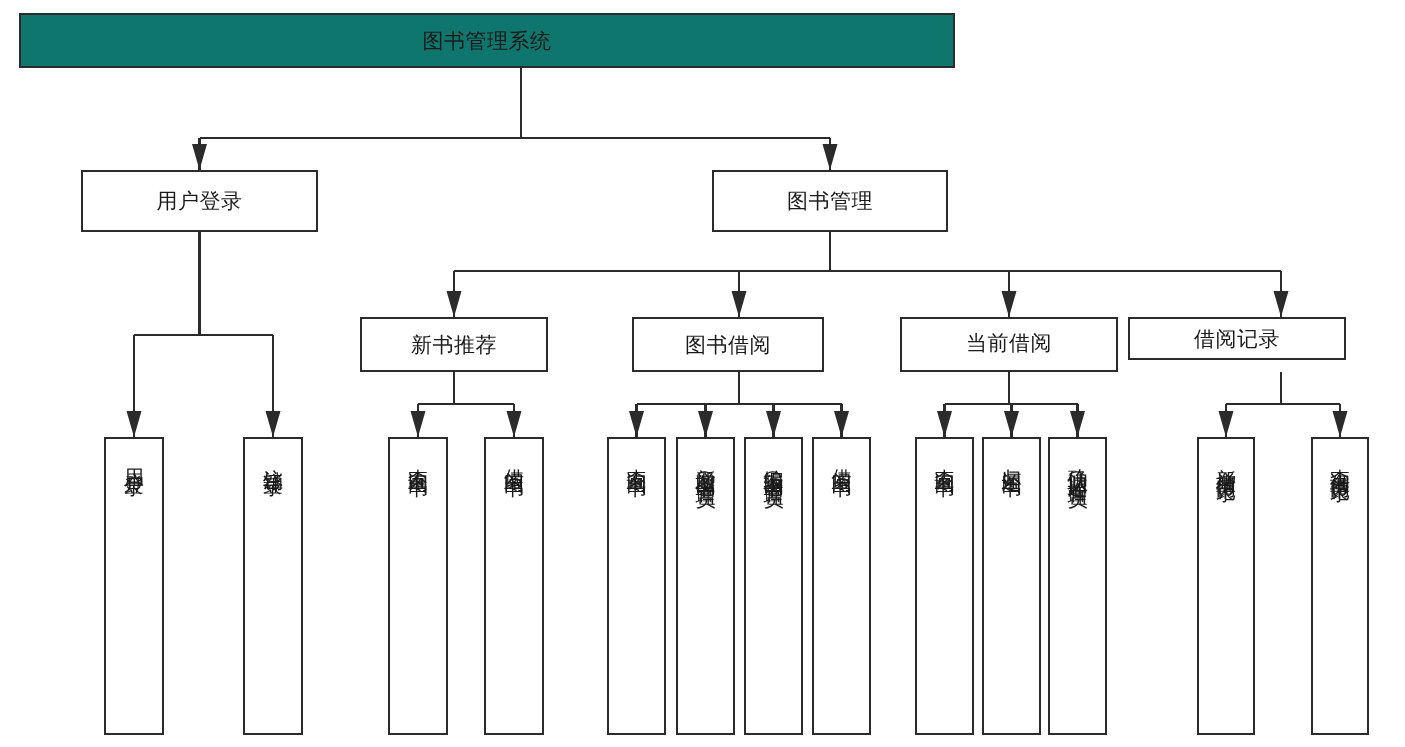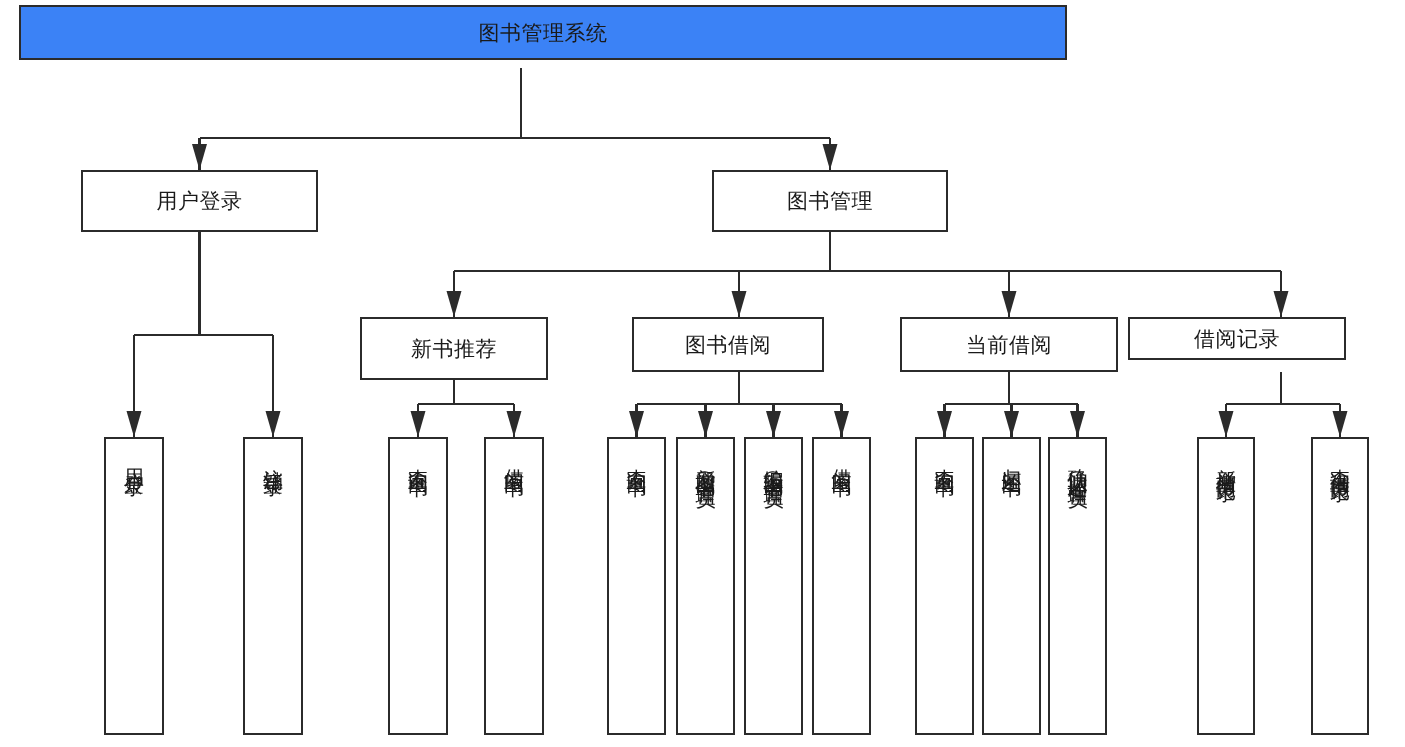--- a/index.html
+++ b/index.html
@@ -122,36 +122,36 @@
       <line x1="1077.5" y1="404" x2="1077.5" y2="437" stroke="#2b2b2b" stroke-width="2.6" shape-rendering="crispEdges"></line>
       <polygon points="1070,411 1085,411 1077.5,437" fill="#2b2b2b"></polygon>
       <line x1="1281" y1="372" x2="1281" y2="404" stroke="#2b2b2b" stroke-width="2.6" shape-rendering="crispEdges"></line>
       <line x1="1226" y1="404" x2="1340" y2="404" stroke="#2b2b2b" stroke-width="2.6" shape-rendering="crispEdges"></line>
       <line x1="1226" y1="404" x2="1226" y2="437" stroke="#2b2b2b" stroke-width="2.6" shape-rendering="crispEdges"></line>
       <polygon points="1218.5,411 1233.5,411 1226,437" fill="#2b2b2b"></polygon>
       <line x1="1340" y1="404" x2="1340" y2="437" stroke="#2b2b2b" stroke-width="2.6" shape-rendering="crispEdges"></line>
       <polygon points="1332.5,411 1347.5,411 1340,437" fill="#2b2b2b"></polygon>
     </svg>
   <div id="node-layer">
-      <div class="node-box" style="left: 19px; top: 5px; width: 1048px; height: 55px; border-color: rgb(43, 43, 43); background: #3b82f6;">
+      <div class="node-box" style="left: 19px; top: 13px; width: 936px; height: 55px; border-color: rgb(43, 43, 43); background: #0f766e;">
         <span class="node-label" style="color: rgb(26, 26, 26);">图书管理系统</span>
       </div>
       <div class="node-box" style="left: 81px; top: 170px; width: 237px; height: 62px; border-color: rgb(43, 43, 43); background: rgb(255, 255, 255);">
         <span class="node-label" style="color: rgb(26, 26, 26);">用户登录</span>
       </div>
       <div class="node-box" style="left: 712px; top: 170px; width: 236px; height: 62px; border-color: rgb(43, 43, 43); background: rgb(255, 255, 255);">
         <span class="node-label" style="color: rgb(26, 26, 26);">图书管理</span>
       </div>
-      <div class="node-box" style="left: 360px; top: 317px; width: 188px; height: 63px; border-color: rgb(43, 43, 43); background: rgb(255, 255, 255);">
+      <div class="node-box" style="left: 360px; top: 317px; width: 188px; height: 55px; border-color: rgb(43, 43, 43); background: rgb(255, 255, 255);">
         <span class="node-label" style="color: rgb(26, 26, 26);">新书推荐</span>
       </div>
       <div class="node-box" style="left: 632px; top: 317px; width: 192px; height: 55px; border-color: rgb(43, 43, 43); background: rgb(255, 255, 255);">
         <span class="node-label" style="color: rgb(26, 26, 26);">图书借阅</span>
       </div>
-      <div class="node-box" style="left: 900px; top: 317px; width: 218px; height: 55px; border-color: rgb(43, 43, 43); background: rgb(255, 255, 255);">
+      <div class="node-box" style="left: 900px; top: 317px; width: 218px; height: 55px; border-color: rgb(43, 43, 43); background: rgb(255, 255, 255); font-family: Liberation Mono, monospace;">
         <span class="node-label" style="color: rgb(26, 26, 26);">当前借阅</span>
       </div>
       <div class="node-box" style="left: 1128px; top: 317px; width: 218px; height: 43px; border-color: rgb(43, 43, 43); background: rgb(255, 255, 255);">
         <span class="node-label" style="color: rgb(26, 26, 26);">借阅记录</span>
       </div>
       <div class="node-box vertical" style="left: 104px; top: 437px; width: 60px; height: 298px; border-color: rgb(43, 43, 43); background: rgb(255, 255, 255);">
         <span class="node-label" style="color: rgb(26, 26, 26);">用户登录</span>
       </div>
       <div class="node-box vertical" style="left: 243px; top: 437px; width: 60px; height: 298px; border-color: rgb(43, 43, 43); background: rgb(255, 255, 255);">
         <span class="node-label" style="color: rgb(26, 26, 26);">注销登录</span>

